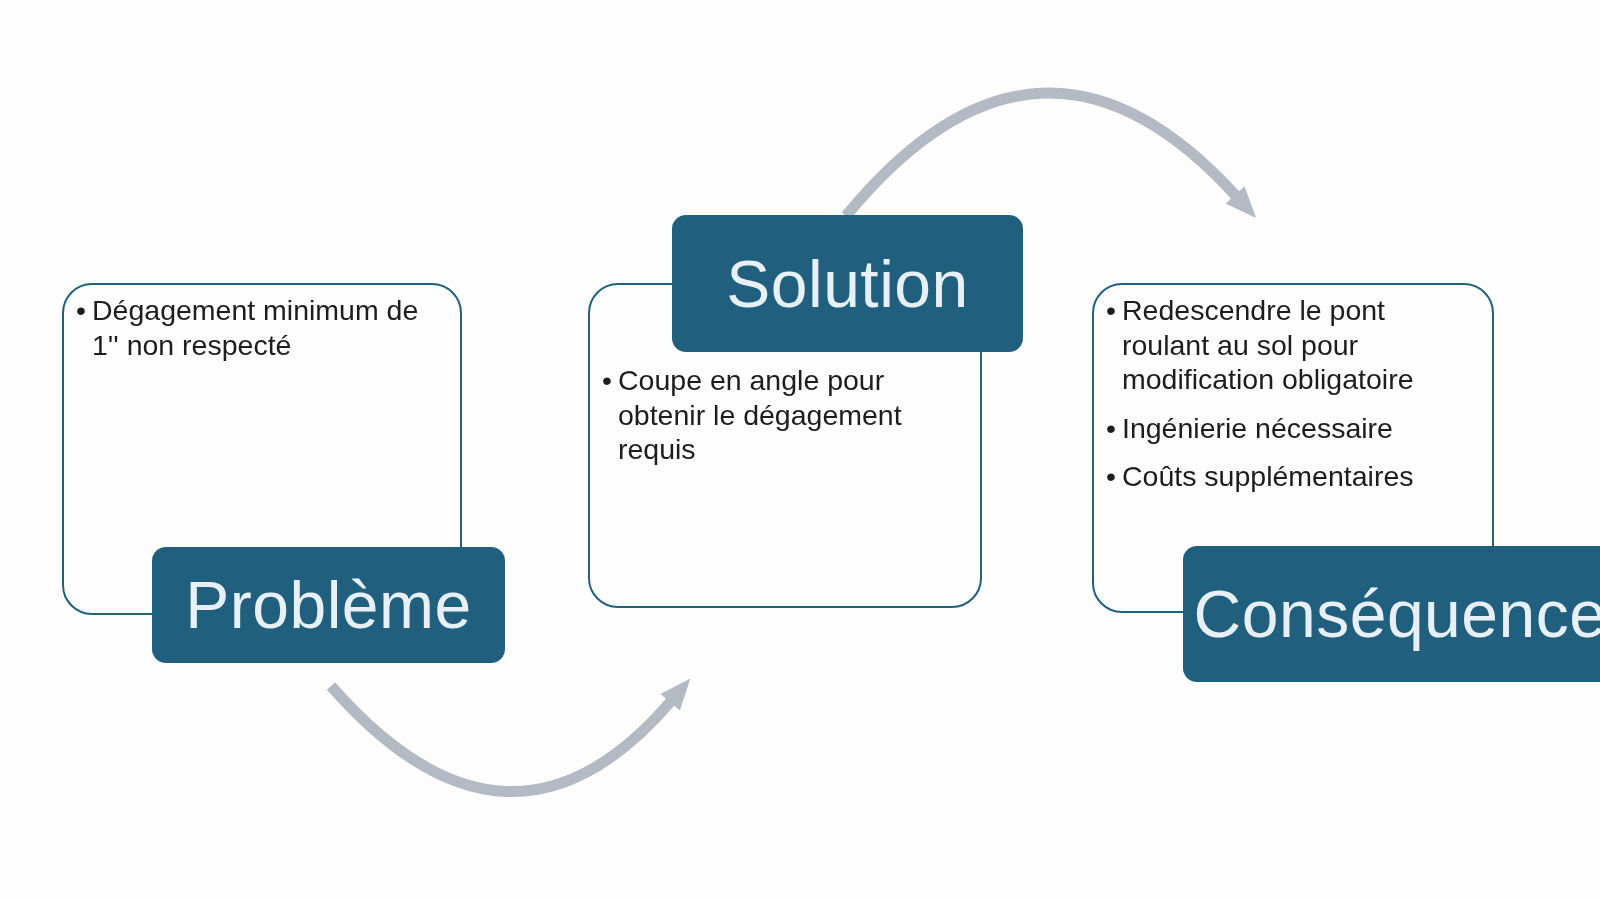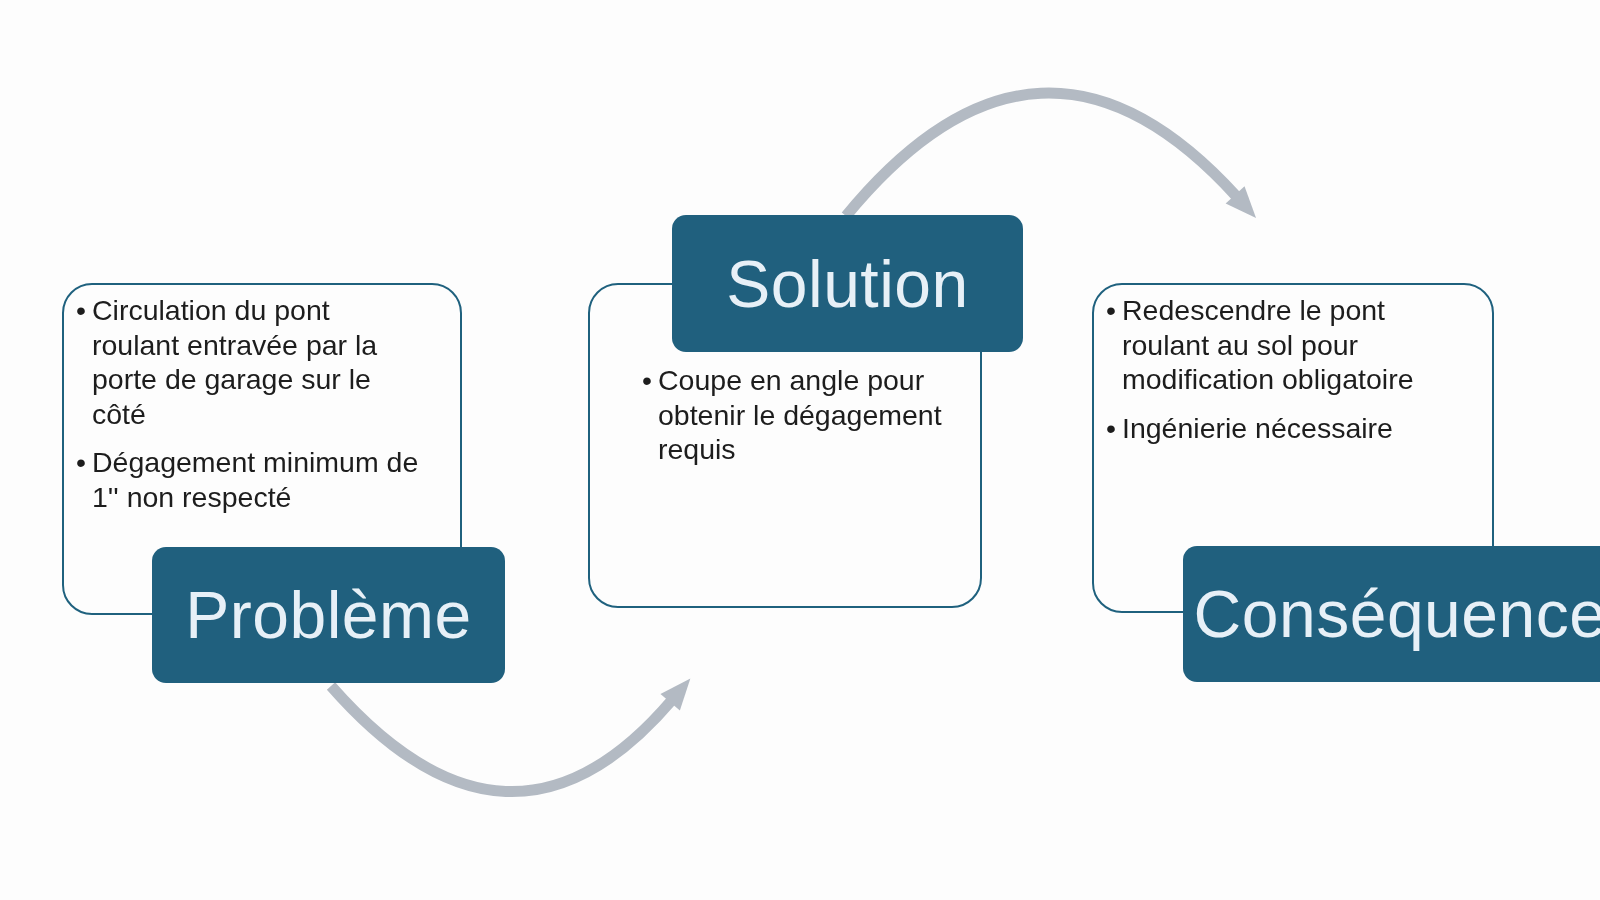--- a/index.html
+++ b/index.html
@@ -32,21 +32,21 @@
 
   
   .content-box {
     position: absolute;
     z-index: 1;
     background: var(--bg);
     border: 2.5px solid var(--box-border);
     border-radius: 30px;
   }
   .content-box.stage-problem     { left: 62px;   top: 283px; width: 400px; height: 332px; }
-  .content-box.stage-solution    { left: 588px;  top: 283px; width: 394px; height: 325px; padding-left: 40px; }
+  .content-box.stage-solution    { left: 588px;  top: 283px; width: 394px; height: 325px; }
   .content-box.stage-consequence { left: 1092px; top: 283px; width: 402px; height: 330px; }
 
   .content-body {
     margin: 0;
     padding: 8px 6px 0 12px;
     list-style: none;
     color: var(--body-text);
     font-size: 28.5px;
     line-height: 34.5px;
   }
@@ -70,45 +70,41 @@
     z-index: 2;
     background: var(--accent);
     border-radius: 14px;
     display: flex;
     align-items: center;
     justify-content: center;
     color: var(--title-text);
     font-size: 66px;
     letter-spacing: 0.5px;
   }
-  .title-box.stage-problem     { left: 152px;  top: 547px; width: 353px; height: 136px; }
+  .title-box.stage-problem     { left: 152px;  top: 547px; width: 353px; height: 116px; }
   .title-box.stage-solution    { left: 672px;  top: 215px; width: 351px; height: 137px; }
   .title-box.stage-consequence { left: 1183px; top: 546px; width: 434px; height: 136px; }
 </style>
 </head>
 <body>
 
 <div class="canvas">
 
   <svg class="arrows" width="1600" height="900" viewBox="0 0 1600 900">
     <defs>
       <marker id="ah" viewBox="0 0 24 24" refX="3" refY="12" markerWidth="34" markerHeight="34" markerUnits="userSpaceOnUse" orient="auto">
         <path class="arrow-head" d="M1 3 L23 12 L1 21 Z"></path>
       </marker>
     </defs>
     <path class="arrow-path" d="M846 216 Q1040 -20 1237 197" marker-end="url(#ah)"></path>
     <path class="arrow-path" d="M331 686 Q510 890 672 700" marker-end="url(#ah)"></path>
   </svg>
 
   <div class="content-box stage-problem">
     <ul class="content-body">
-      <li>Circulation du pont
-roulant entravée par la
-porte de garage sur le
-côté</li>
       <li>Dégagement minimum de
 1'' non respecté</li>
     </ul>
   </div>
   <div class="title-box stage-problem">
     <span>Problème</span>
   </div>
 
   <div class="content-box stage-solution">
     <ul class="content-body">
@@ -120,19 +116,20 @@
   <div class="title-box stage-solution">
     <span>Solution</span>
   </div>
 
   <div class="content-box stage-consequence">
     <ul class="content-body">
       <li>Redescendre le pont
 roulant au sol pour
 modification obligatoire</li>
       <li>Ingénierie nécessaire</li>
+      <li>Coûts supplémentaires</li>
     </ul>
   </div>
   <div class="title-box stage-consequence">
     <span>Conséquence</span>
   </div>
 
 </div>
 
 </body></html>

